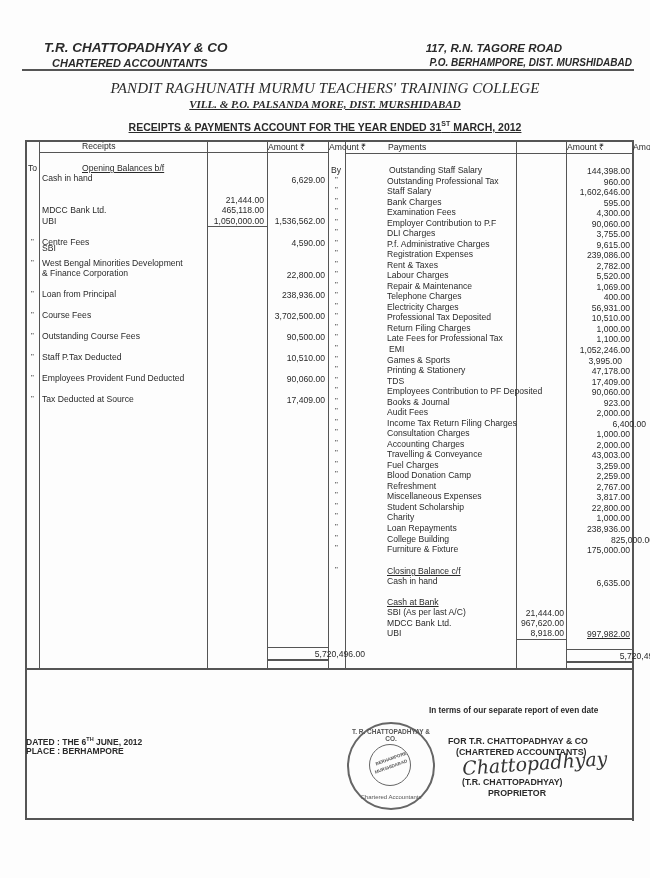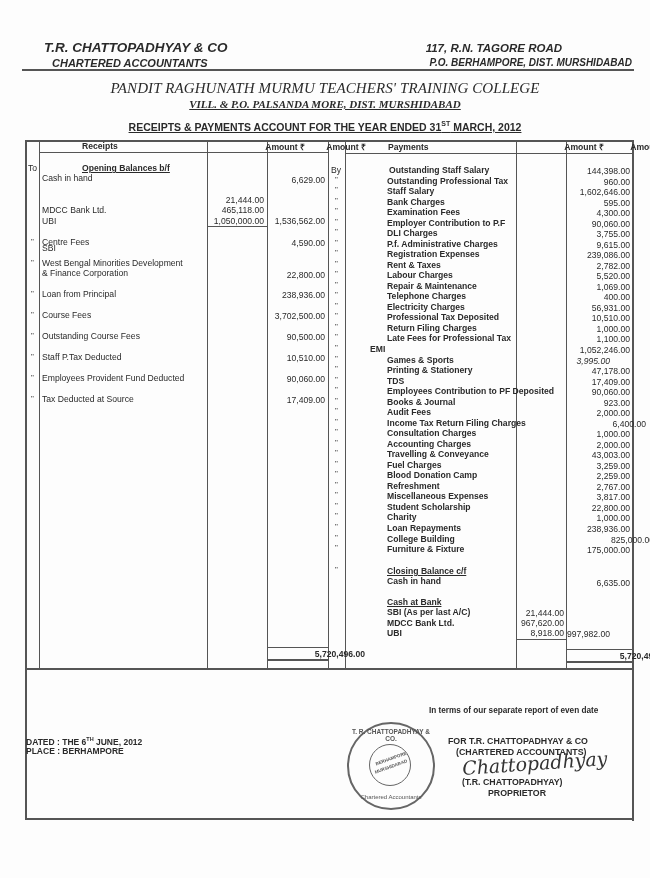--- a/index.html
+++ b/index.html
@@ -8,21 +8,21 @@
   .abs { position:absolute; }
   .hdr-firm { font-weight:bold; font-style:italic; font-size:13.5px; }
   .hdr-sub { font-weight:bold; font-style:italic; font-size:11px; }
   .rule { position:absolute; left:22px; width:612px; height:2px; background:#555; }
   .college { font-family:"Liberation Serif", serif; font-style:italic; font-size:15px; letter-spacing:0.1px; left:0; width:650px; text-align:center; }
   .college-addr { font-family:"Liberation Serif", serif; font-style:italic; font-weight:bold; font-size:11px; text-decoration:underline; left:0; width:650px; text-align:center; }
   .acct-title { font-weight:bold; font-size:10.5px; text-decoration:underline; left:0; width:650px; text-align:center; }
   .acct-title sup { font-size:7px; }
   .line { position:absolute; background:#555; }
   .t { position:absolute; font-size:8.6px; white-space:nowrap; line-height:10px; }
-  .b { font-weight:bold;padding-left:40px; }
+  .b { font-weight:normal;padding-left:40px; }
   .r { text-align:right; }
   .u { text-decoration:underline; }
   .ditto { position:absolute; font-size:8px; }
   .stamp { position:absolute; left:347px; top:722px; width:84px; height:84px; border-radius:50%; border:2px solid #666; }
   .stamp-inner { position:absolute; left:20px; top:20px; width:40px; height:40px; border-radius:50%; border:1.5px solid #666; }
   .small-b { font-weight:bold; font-size:8.5px; }
 </style>
 </head>
 <body>
 
@@ -163,25 +163,25 @@
     <div class="ditto" style="left: 335px; top: 311px;">"</div>
     <div class="t b" style="left: 347px; top: 312px;">Professional Tax Deposited</div>
     <div class="t r" style="left: 566px; width: 64px; top: 313px;">10,510.00</div>
     <div class="ditto" style="left: 335px; top: 322px;">"</div>
     <div class="t b" style="left: 347px; top: 323px;">Return Filing Charges</div>
     <div class="t r" style="left: 566px; width: 64px; top: 324px;">1,000.00</div>
     <div class="ditto" style="left: 335px; top: 332px;">"</div>
     <div class="t b" style="left: 347px; top: 333px;">Late Fees for Professional Tax</div>
     <div class="t r" style="left: 566px; width: 64px; top: 334px;">1,100.00</div>
     <div class="ditto" style="left: 335px; top: 343px;">"</div>
-    <div class="t b" style="left: 330px; top: 344px;">EMI</div>
+    <div class="t b" style="left: 349px; top: 344px;">EMI</div>
     <div class="t r" style="left: 566px; width: 64px; top: 345px;">1,052,246.00</div>
     <div class="ditto" style="left: 335px; top: 354px;">"</div>
     <div class="t b" style="left: 347px; top: 355px;">Games &amp; Sports</div>
-    <div class="t r" style="left: 566px; width: 44px; top: 356px; font-style: italic;">3,995.00</div>
+    <div class="t r" style="left: 566px; width: 56px; top: 356px;">3,995.00</div>
     <div class="ditto" style="left: 335px; top: 364px;">"</div>
     <div class="t b" style="left: 347px; top: 365px;">Printing &amp; Stationery</div>
     <div class="t r" style="left: 566px; width: 64px; top: 366px;">47,178.00</div>
     <div class="ditto" style="left: 335px; top: 375px;">"</div>
     <div class="t b" style="left: 347px; top: 376px;">TDS</div>
     <div class="t r" style="left: 566px; width: 64px; top: 377px;">17,409.00</div>
     <div class="ditto" style="left: 335px; top: 385px;">"</div>
     <div class="t b" style="left: 347px; top: 386px;">Employees Contribution to PF Deposited</div>
     <div class="t r" style="left: 566px; width: 64px; top: 387px;">90,060.00</div>
     <div class="ditto" style="left: 335px; top: 396px;">"</div>
@@ -235,21 +235,21 @@
 <div class="t b u" style="left:347px;top:566px;">Closing Balance c/f</div>
 <div class="t b" style="left:347px;top:576px;">Cash in hand</div>
 <div class="t r" style="left:566px;width:64px;top:578px;">6,635.00</div>
 <div class="t b u" style="left:347px;top:597px;">Cash at Bank</div>
 <div class="t b" style="left:347px;top:607px;">SBI (As per last A/C)</div>
 <div class="t r" style="left:516px;width:48px;top:608px;">21,444.00</div>
 <div class="t b" style="left:347px;top:618px;">MDCC Bank Ltd.</div>
 <div class="t r" style="left:516px;width:48px;top:618px;">967,620.00</div>
 <div class="t b" style="left:347px;top:628px;">UBI</div>
 <div class="t r" style="left:516px;width:48px;top:628px;">8,918.00</div>
-<div class="t r" style="left:566px;width:44px;top:629px;">997,982.00</div>
+<div class="t r" style="left:566px;width:64px;top:629px;text-decoration:underline;">997,982.00</div>
 <div class="t b r" style="left:566px;width:64px;top:651px;">5,720,496.00</div>
 
 <div class="abs small-b" style="left:429px;top:706px;font-size:8.2px;">In terms of our separate report of even date</div>
 <div class="abs small-b" style="left:26px;top:736px;">
   <span>DATED : THE 6</span><sup style="font-size:5.5px;">TH</sup><span> JUNE, 2012</span>
 </div>
 <div class="abs small-b" style="left:26px;top:746px;">PLACE : BERHAMPORE</div>
 
 <div class="stamp">
   <div class="stamp-inner"></div>

